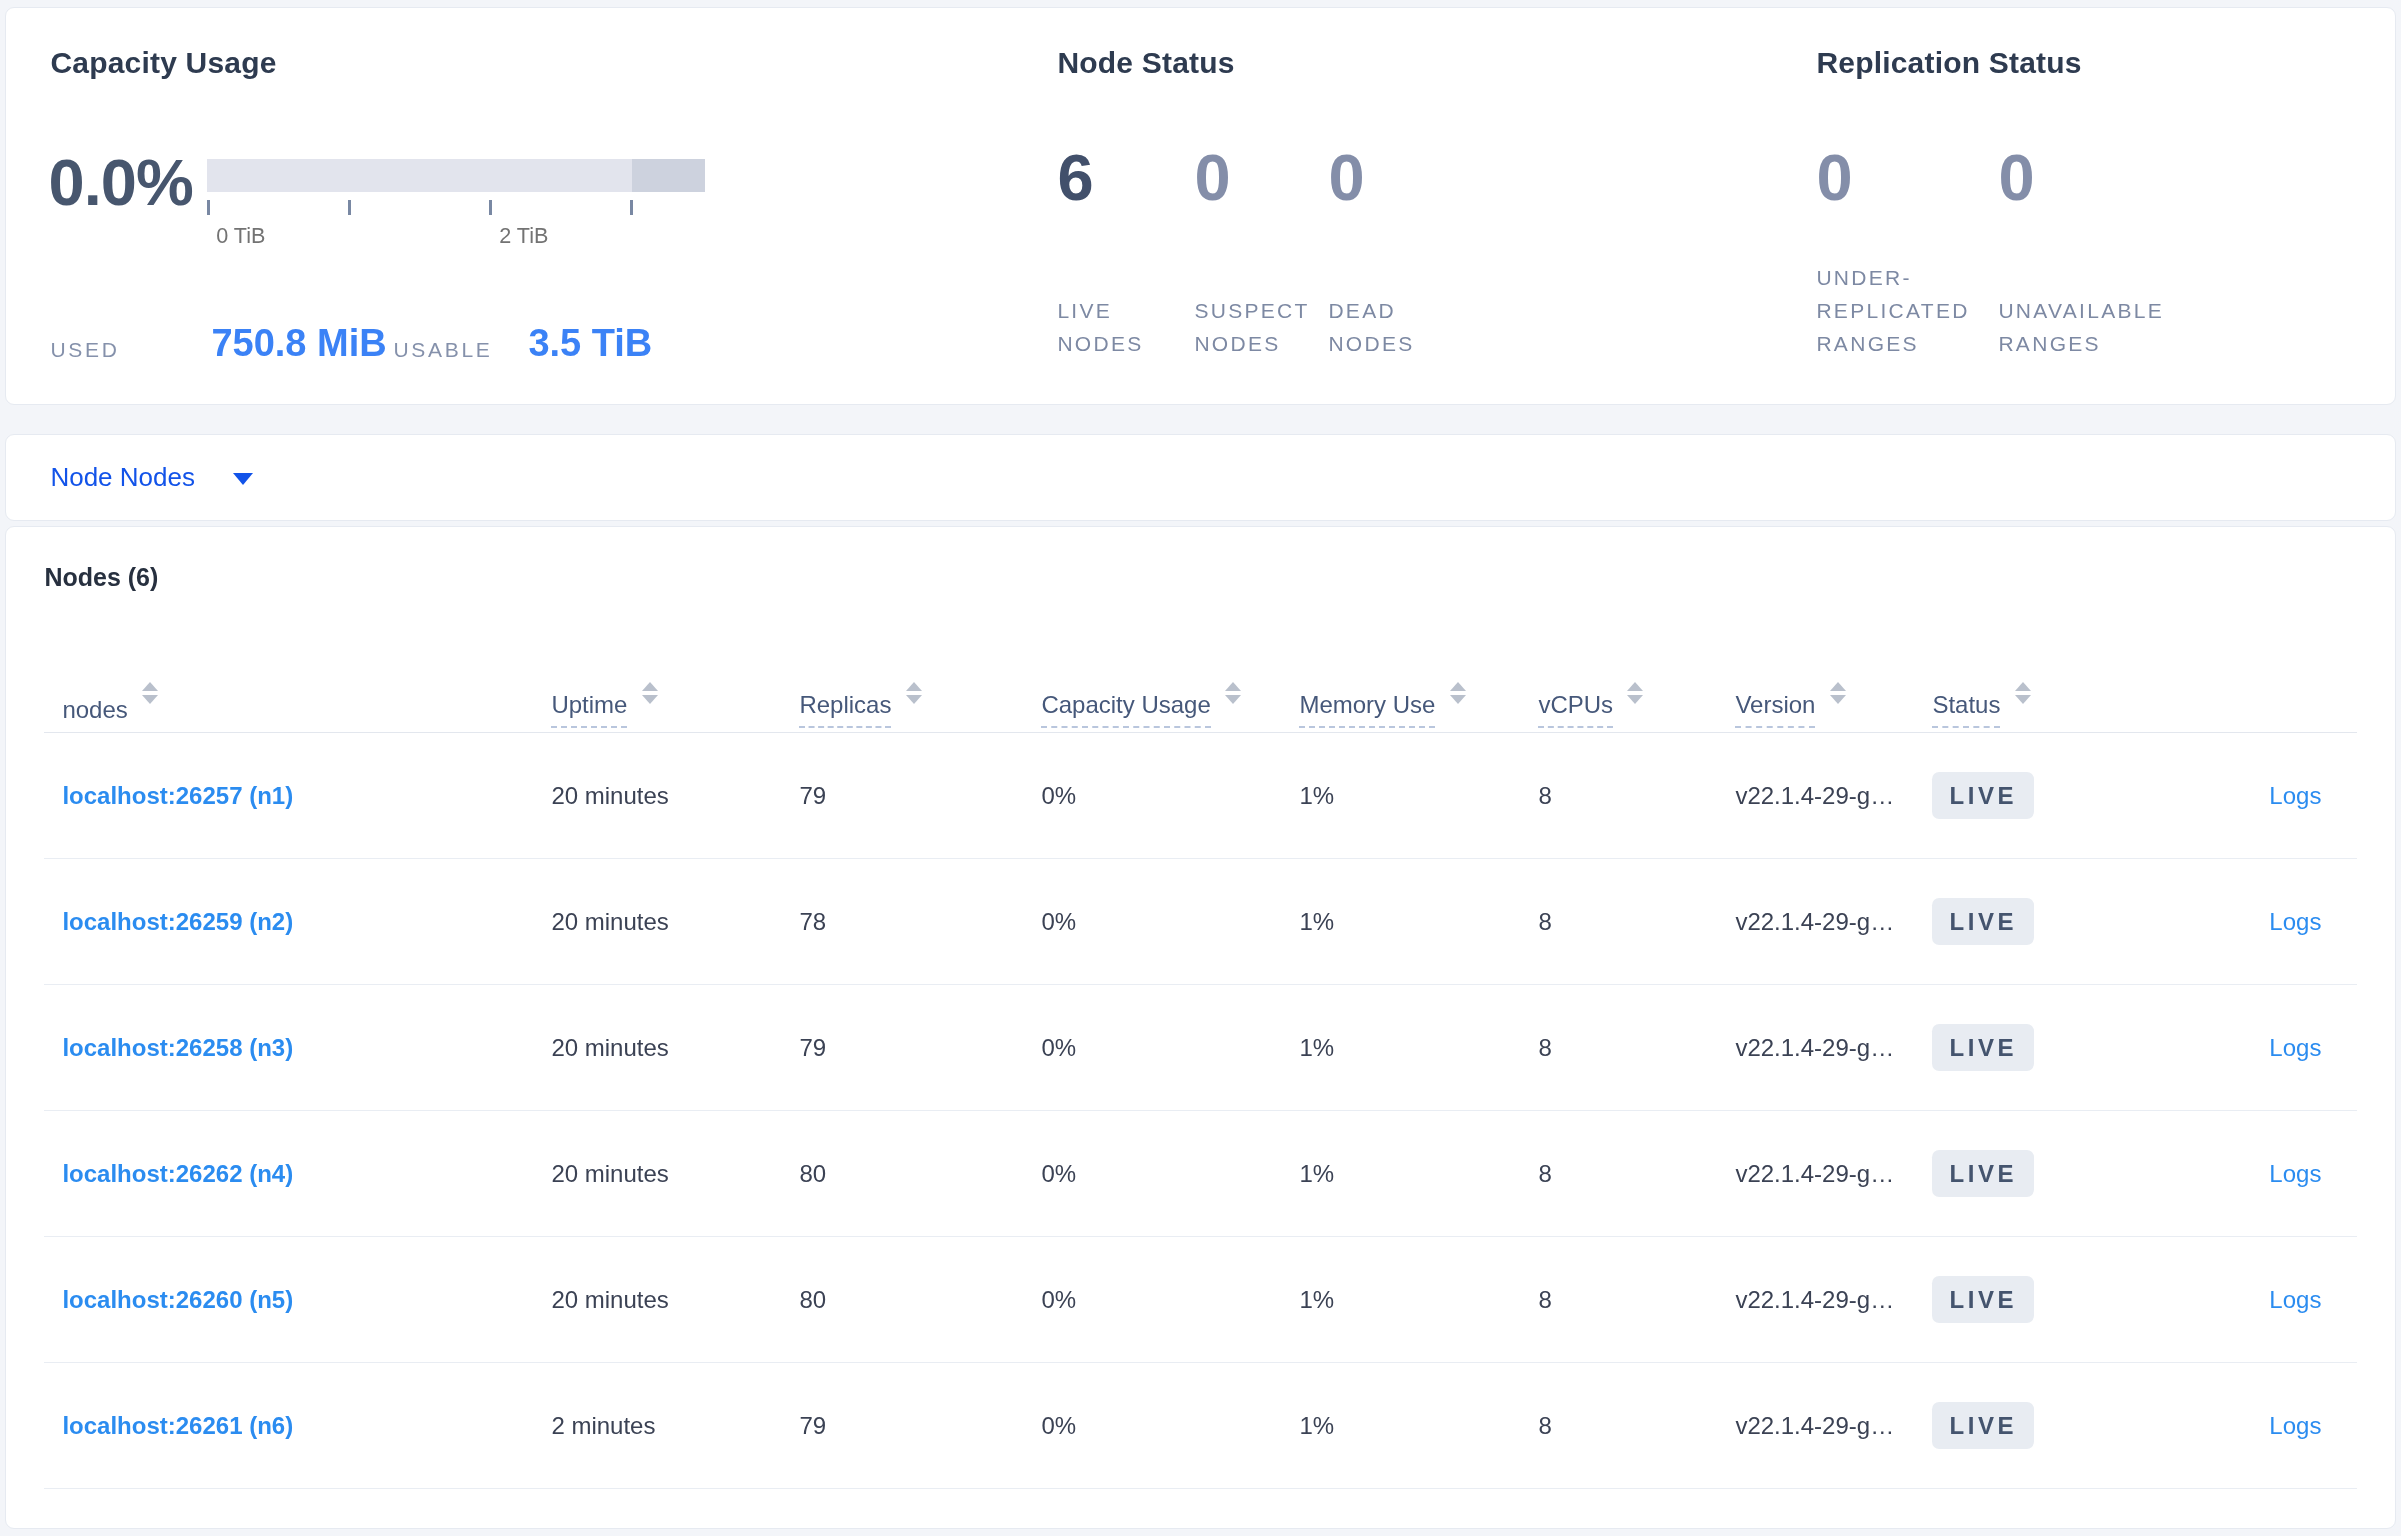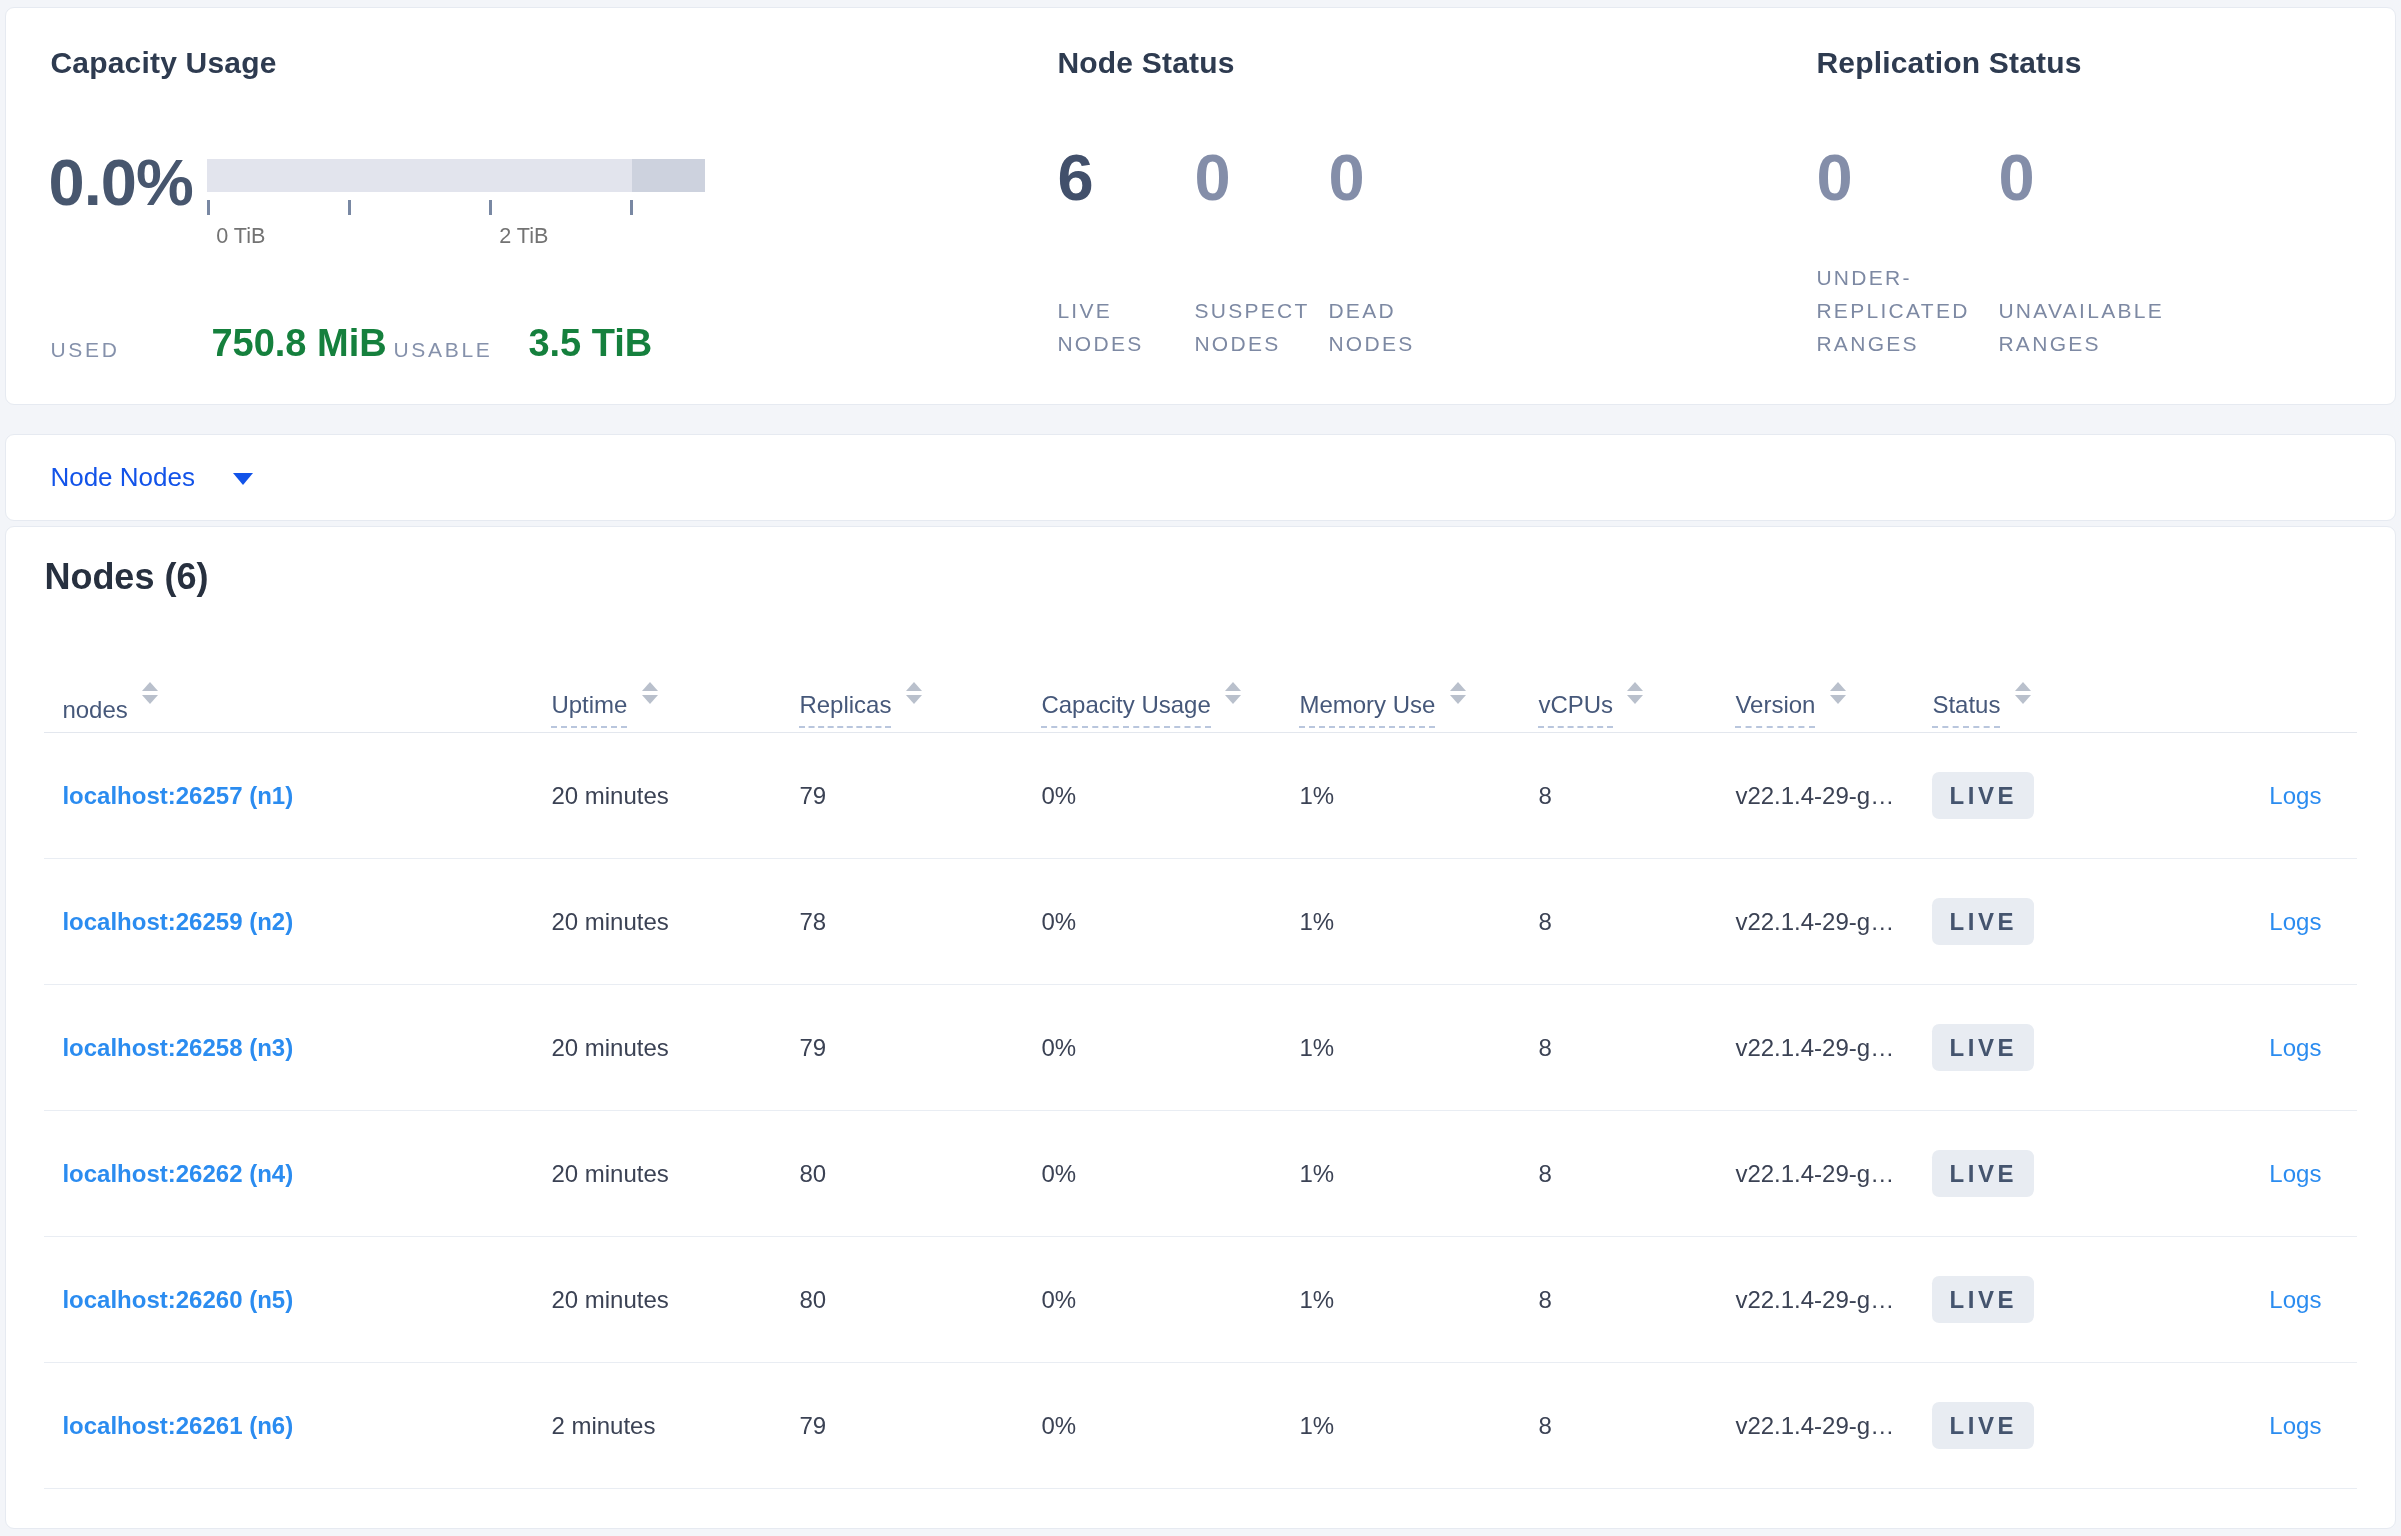--- a/index.html
+++ b/index.html
@@ -40,21 +40,21 @@
   .cap-tick-label {
     position:absolute; top:215px; width:108px; text-align:right;
     font-size:21.6px; color:#737373;
   }
   .cap-kv-label {
     position:absolute; top:330px;
     font-size:21px; letter-spacing:2.7px; color:#8591ab; font-weight:400;
   }
   .cap-kv-value {
     position:absolute; top:316px;
-    font-size:38px; font-weight:700; color:#15803d; line-height:1;
+    font-size:38px; font-weight:700; color:#3b82f6; line-height:1;
   }
   
   .stat-row { position:absolute; top:137px; display:flex; }
   .stat-col { display:flex; flex-direction:column; justify-content:space-between; height:216px; }
   .stat-value { font-size:65px; font-weight:700; line-height:1; color:#42506b; }
   .stat-value.muted { color:#848ea9; }
   .stat-label {
     font-size:21px; letter-spacing:2.3px; line-height:1.57;
     color:#7d89a3; text-transform:uppercase;
   }
@@ -72,21 +72,21 @@
   #nodelist-toggle { display:flex; align-items:center; margin-left:44px; cursor:pointer; }
   #nodelist-toggle .nl-label { font-size:26px; font-weight:500; color:#1253e9; }
   .tri-down-blue {
     width:0; height:0; margin-left:38px; margin-top:3.6px;
     border-left:10px solid transparent; border-right:10px solid transparent;
     border-top:12.6px solid #1253e9;
   }
 
   
   #table-panel { top:526px; height:1003px; padding:32px 38px 0 38px; }
-  #nodes-heading { font-size:36px; font-weight:700; color:#27303f; line-height:36px; }
+  #nodes-heading { font-size:25px; font-weight:700; color:#27303f; line-height:36px; }
   .tbl { width:100%; }
   .thead {
     display:flex; align-items:center; height:79px; margin-top:59px;
     border-bottom:1.8px solid #e3e7ee; padding-left:18px;
   }
   .tr {
     display:flex; align-items:center; height:126px;
     border-bottom:1.8px solid #e9edf3; padding-left:18px;
   }
   .th { display:flex; align-items:center; }

